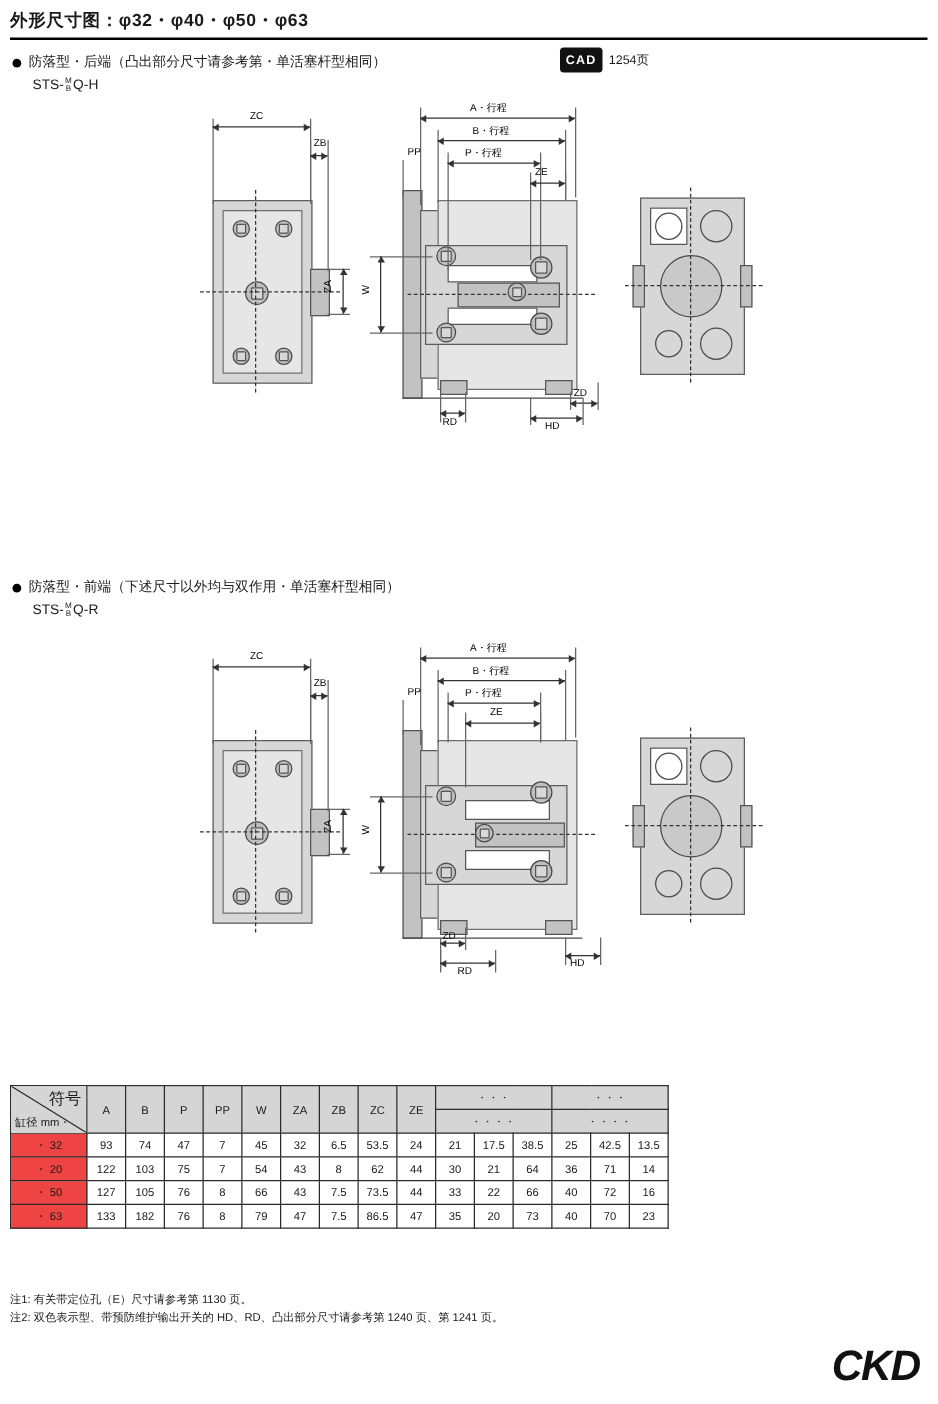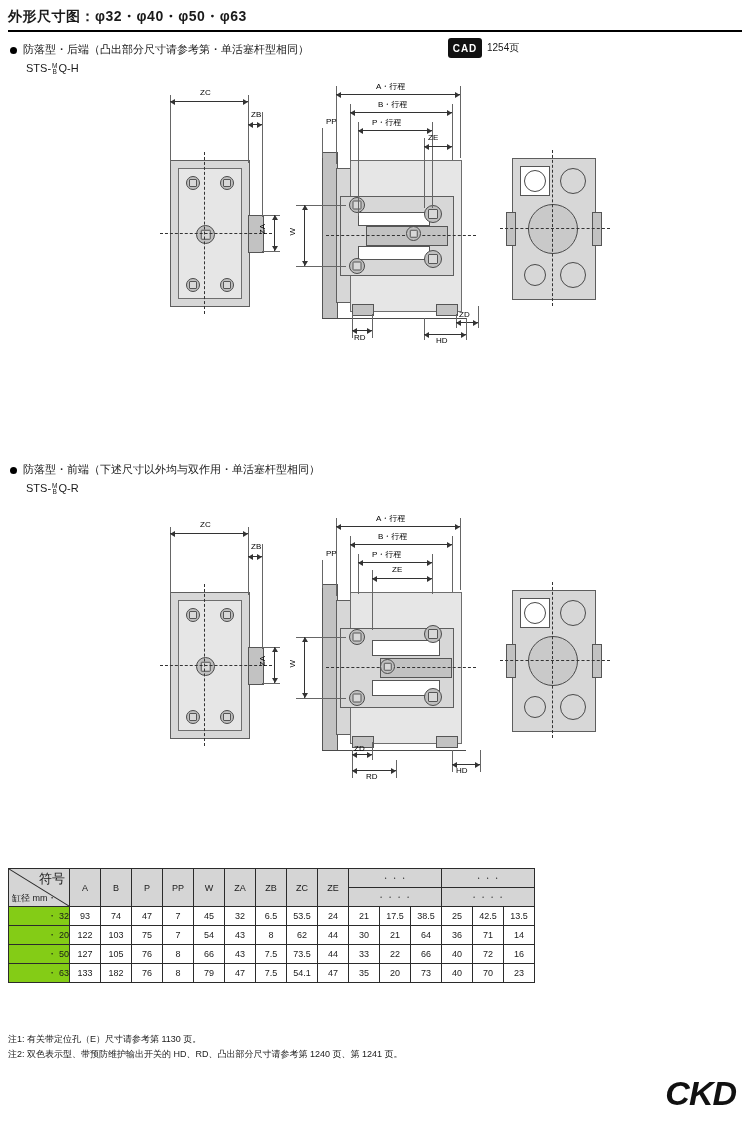--- a/index.html
+++ b/index.html
@@ -87,21 +87,21 @@
   .tbl { position:absolute; left:8px; top:868px; border-collapse:collapse;
          font-size:9px; }
   .tbl td, .tbl th { border:1px solid #2b2b2b; text-align:center;
                      padding:0; height:18px; }
   .tbl .hdr { background:#d5d5d5; font-weight:normal; }
   .tbl .corner { background:#d5d5d5; width:60px; height:36px;
                  position:relative; padding:0; }
   .corner .diag { position:absolute; left:0; top:0; width:100%; height:100%; }
   .corner .lbl-a { position:absolute; right:4px; top:1px; font-size:13px; }
   .corner .lbl-b { position:absolute; left:3px; bottom:1px; font-size:9px; }
-  .tbl .rowhead { background:#84cc16; text-align:right; width:60px; }
+  .tbl .rowhead { background:#ef4444; text-align:center; width:60px; }
   .tbl td.val { width:30px; background:#fff; }
   .dots { letter-spacing:1px; font-size:8px; }
 
   
   .notes { position:absolute; left:8px; top:1032px; font-size:9px; line-height:15px; }
 
   
   .logo { position:absolute; right:14px; bottom:10px; font-size:34px;
           font-weight:bold; font-style:italic; letter-spacing:-1px;
           font-family:"Liberation Sans", sans-serif; color:#111; }
@@ -421,21 +421,21 @@
       </tr>
       <tr>
         <td class="rowhead">・ 63</td>
         <td class="val">133</td>
         <td class="val">182</td>
         <td class="val">76</td>
         <td class="val">8</td>
         <td class="val">79</td>
         <td class="val">47</td>
         <td class="val">7.5</td>
-        <td class="val">54.1</td>
+        <td class="val">86.5</td>
         <td class="val">47</td>
         <td class="val">35</td>
         <td class="val">20</td>
         <td class="val">73</td>
         <td class="val">40</td>
         <td class="val">70</td>
         <td class="val">23</td>
       </tr>
     </tbody>
   </table>

